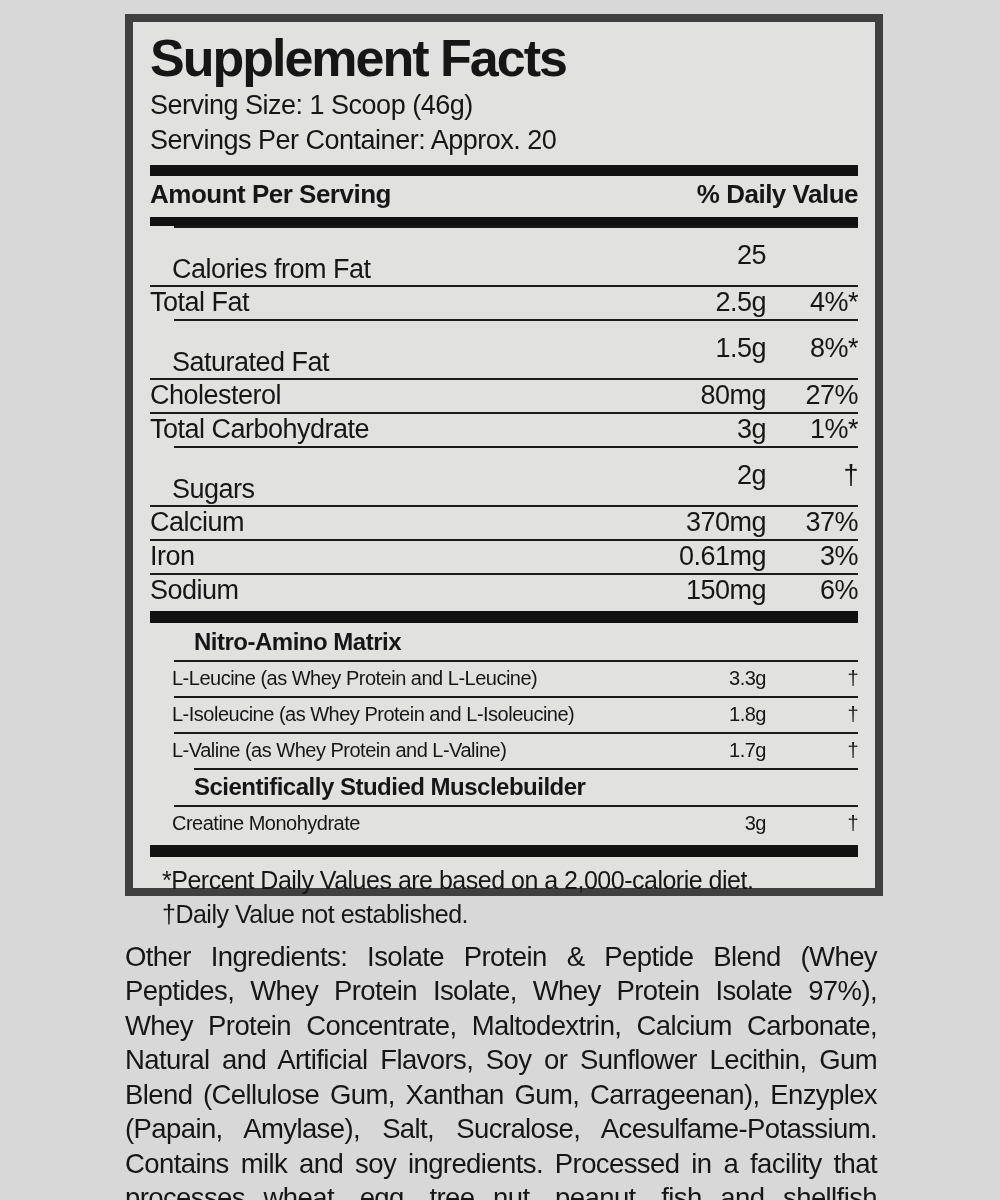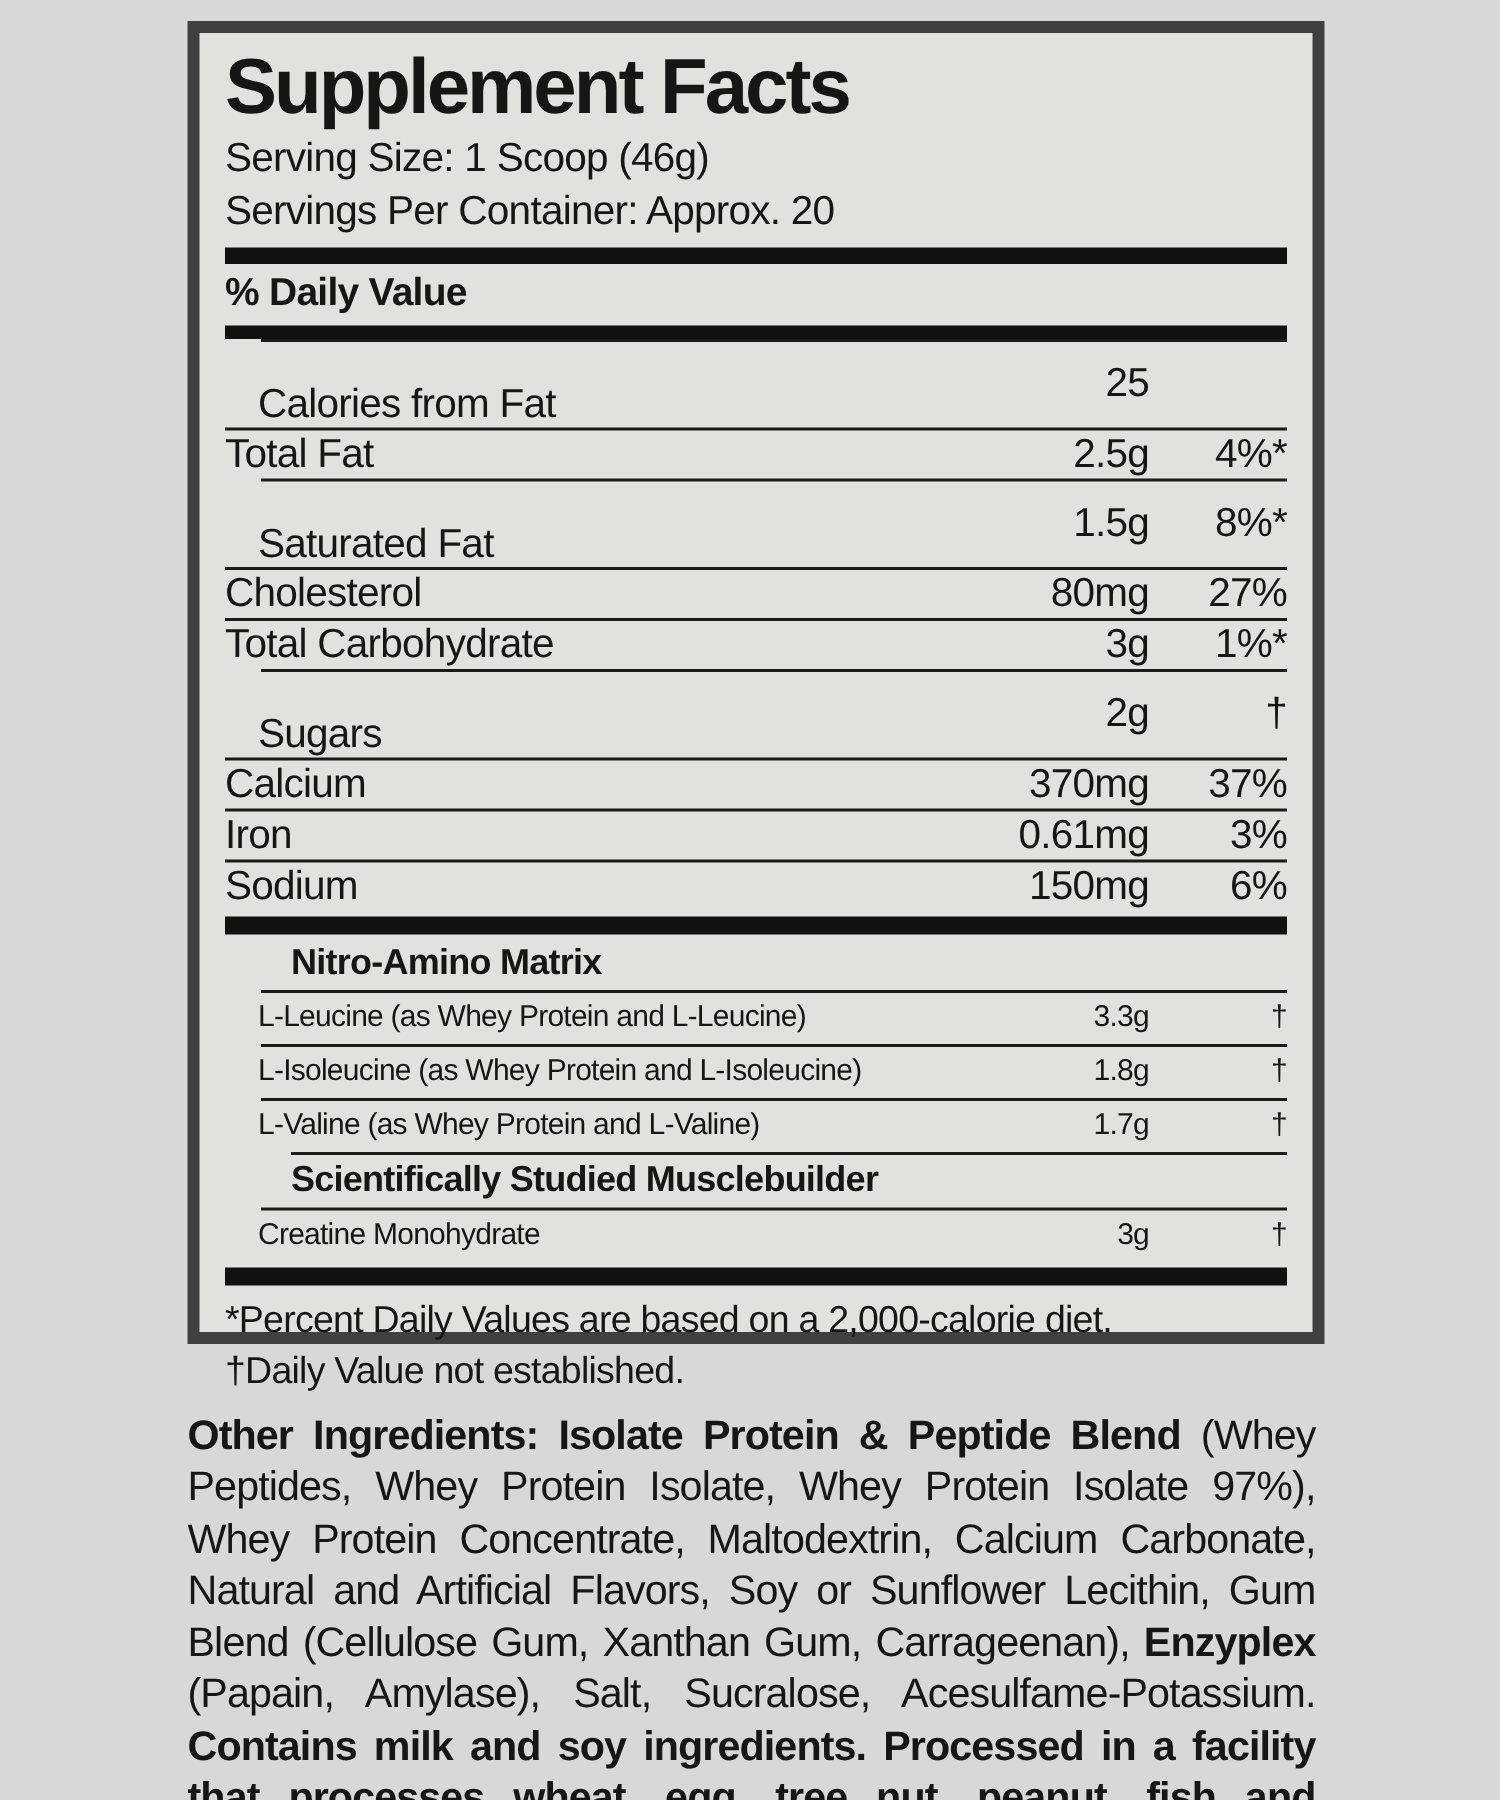--- a/index.html
+++ b/index.html
@@ -43,37 +43,38 @@
     content:"";position:absolute;top:0;left:0;right:0;height:2px;background:#1a1a1a;
   }
   .row.indent.sep::before{left:24px;}
   .sec-head{
     font-weight:bold;font-size:24px;min-height:37px;
     display:flex;align-items:center;position:relative;letter-spacing:-0.5px;margin-left:44px;
   }
   .row.srow{font-size:20px;min-height:36px;}
   .row.srow .lbl{padding-left:22px;}
   .row.srow.sep::before{left:24px;}
-  .footnotes{font-size:25px;line-height:34px;padding-top:6px;letter-spacing:-0.5px;}
+  .footnotes{font-size:25px;line-height:34px;padding-top:6px;letter-spacing:-0.5px;margin-left:12px;}
   .ingredients{
     position:absolute;left:125px;top:912px;width:752px;
     font-size:27.5px;line-height:34.5px;
     text-align:justify;letter-spacing:-0.6px;
   }
-  .ingredients .b{font-weight:bold;}
+  .ingredients .b{font-weight:normal;}
 </style>
 </head>
 <body>
 
 <div class="panel">
   <h1 class="title">Supplement Facts</h1>
   <div class="serving">Serving Size: 1 Scoop (46g)</div>
   <div class="serving">Servings Per Container: Approx. 20</div>
   <div class="bar bar-top"></div>
   <div class="hdr-row">
+    <span>Amount Per Serving</span>
     <span>% Daily Value</span>
   </div>
   <div class="bar"></div>
   <div>
       <div class="row indent sep">
         <span class="lbl">Calories from Fat</span>
         <span class="amt">25</span>
         <span class="dv"></span>
       </div>
       <div class="row sep">

